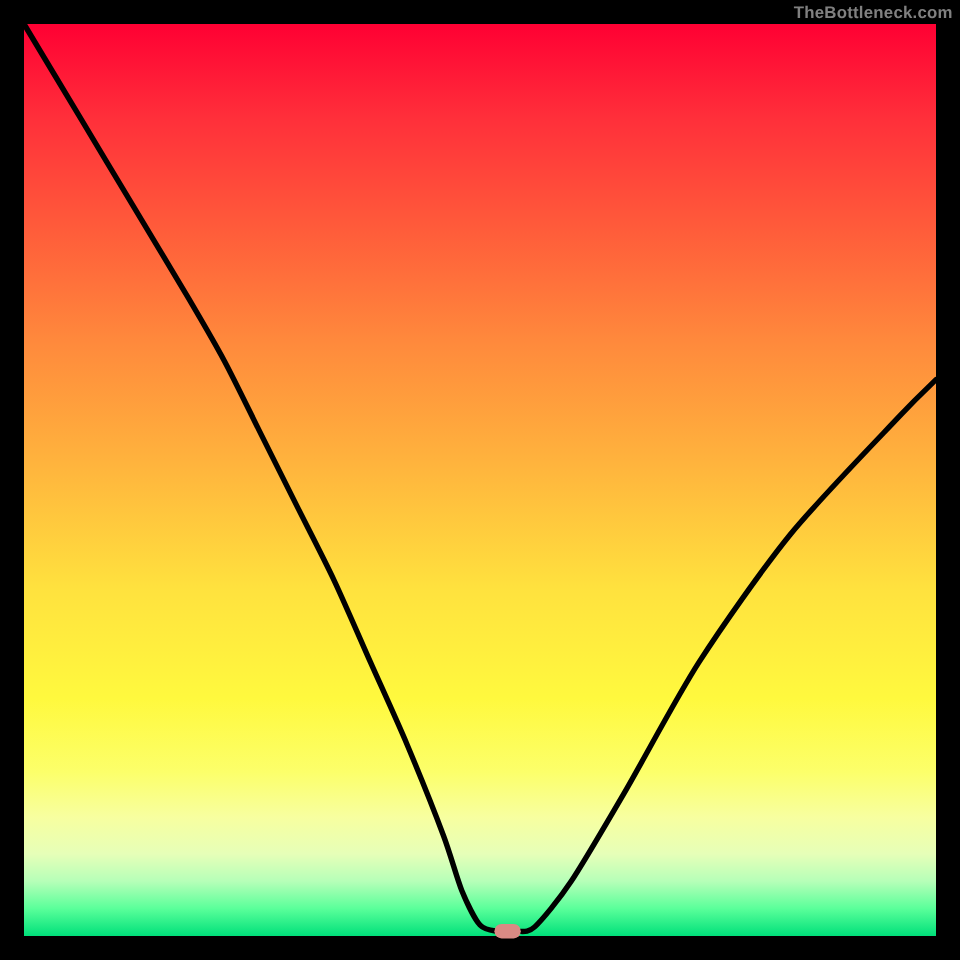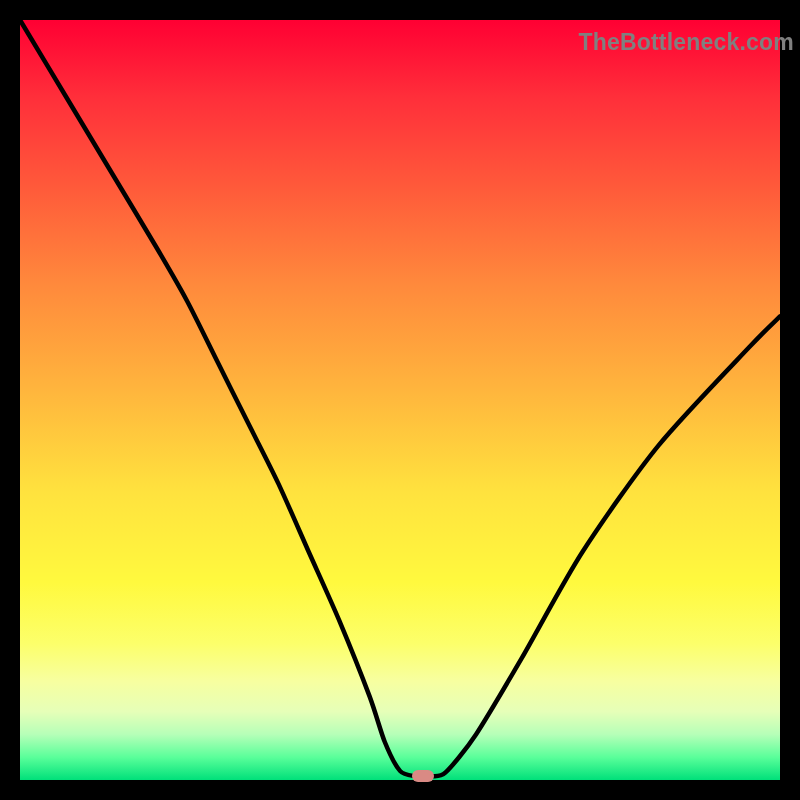--- a/index.html
+++ b/index.html
@@ -47,27 +47,26 @@
     height: 12px;
     border-radius: 6px;
     background: #d98a84;
     transform: translate(-50%, -50%);
   }
   .watermark {
     position: absolute;
     top: 2px;
     right: 6px;
     font-family: Arial, Helvetica, sans-serif;
-    font-size: 23px;
+    font-size: 14px;
     font-weight: 600;
     color: #808080;
     letter-spacing: 0.2px;
     pointer-events: none;
     user-select: none;
-    margin-top: 27px;
   }
 </style>
 </head>
 <body>
 
 <div class="stage">
   <div class="plot-area">
     <svg class="curve" viewBox="0 0 760 760" preserveAspectRatio="none">
       <path id="curve-path" fill="none" stroke="#000" stroke-width="4.5" stroke-linejoin="round" stroke-linecap="round" d="M 0 0 C 6.080000000000001 10.133333333333333 33.44 55.733333333333334 45.6 76 C 57.760000000000005 96.26666666666667 79.04 131.73333333333335 91.2 152 C 103.36 172.26666666666665 126.66666666666666 210.77333333333334 136.79999999999998 228 C 146.9333333333333 245.22666666666666 159.09333333333333 266 167.2 281.2 C 175.30666666666664 296.4 189.49333333333334 325.78666666666663 197.6 341.99999999999994 C 205.70666666666665 358.21333333333325 219.89333333333332 386.5866666666667 228 402.8 C 236.10666666666668 419.0133333333333 250.29333333333338 446.3733333333333 258.40000000000003 463.59999999999997 C 266.5066666666667 480.82666666666665 280.6933333333333 513.76 288.8 532 C 296.9066666666667 550.24 311.0933333333333 581.1466666666666 319.2 600.4 C 327.3066666666667 619.6533333333333 343.52000000000004 660.1866666666666 349.6 676.4 C 355.68 692.6133333333333 360.74666666666667 712.0693333333334 364.8 722 C 368.85333333333335 731.9306666666666 375.94666666666666 746.3199999999999 380 750.88 C 384.05333333333334 755.44 391.14666666666665 755.4906666666667 395.2 756.2 C 399.25333333333333 756.9093333333334 406.3466666666667 756.7066666666667 410.40000000000003 756.2 C 414.4533333333334 755.6933333333334 419.52000000000004 757.9733333333334 425.6 752.4 C 431.68 746.8266666666666 445.8666666666667 729.6 456 714.4 C 466.1333333333333 699.1999999999999 487.41333333333336 662.72 501.6 638.4 C 515.7866666666666 614.0799999999999 544.16 560.3733333333333 562.4 532 C 580.64 503.62666666666667 616.1066666666667 452.96000000000004 638.4 425.6 C 660.6933333333333 398.24 713.3866666666667 344.0266666666667 729.6 326.8 C 745.8133333333334 309.5733333333333 755.9466666666667 300.4533333333334 760 296.40000000000003"></path>
     </svg>

